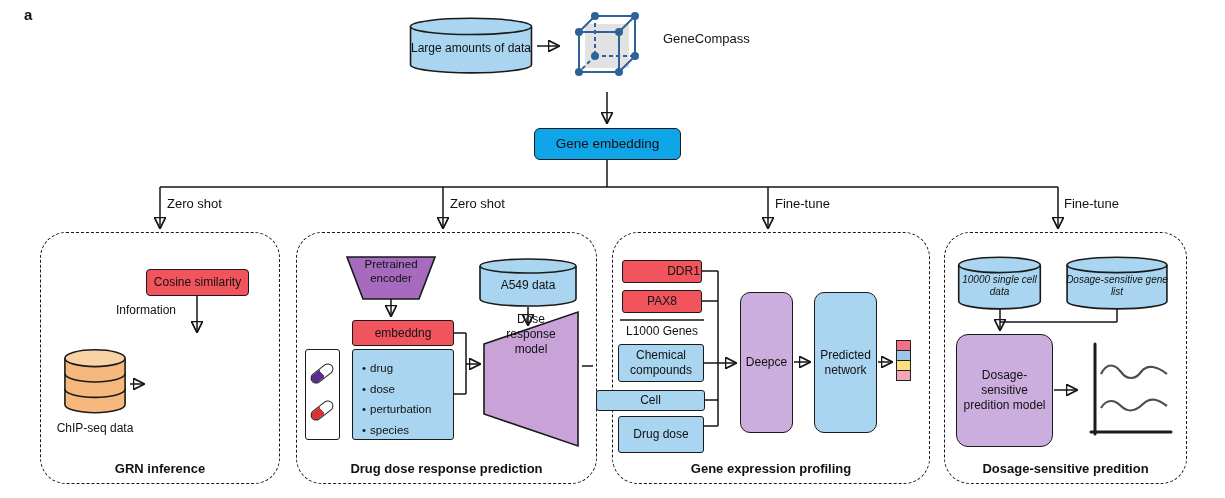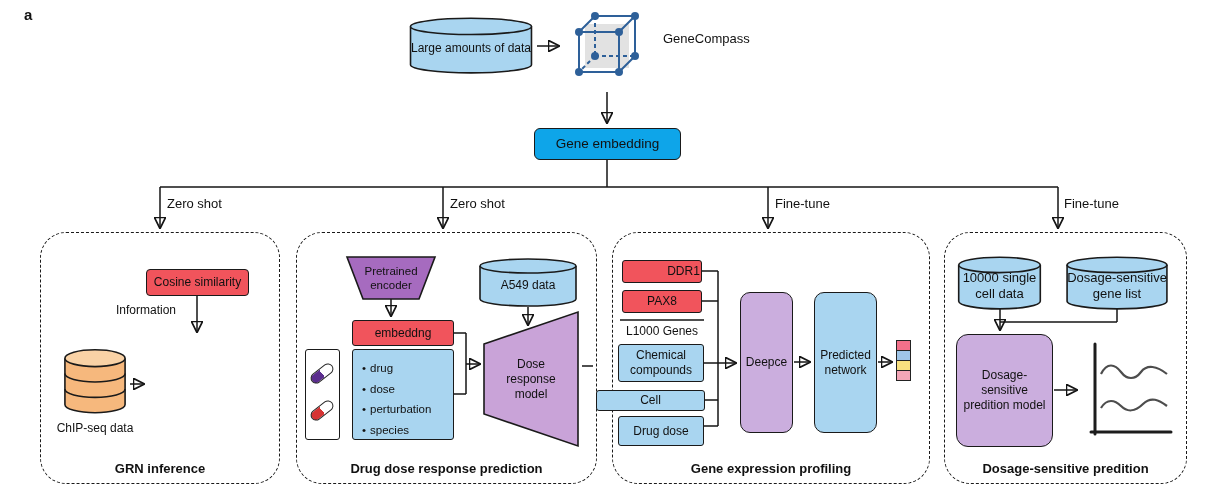--- a/index.html
+++ b/index.html
@@ -23,26 +23,26 @@
 
   .panel { position:absolute; top:232px; height:252px; border:1.8px dashed #1a1a1a; border-radius:26px; }
   .panel-caption { position:absolute; bottom:7px; left:0; right:0; text-align:center;
                    font-size:13px; font-weight:700; }
 
   .cyl { position:absolute; }
   .cyl svg { position:absolute; left:0; top:0; width:100%; height:100%; overflow:visible; }
   .cyl .cap { position:relative; z-index:2; width:100%; height:100%; display:flex;
               align-items:center; justify-content:center; text-align:center;
               font-size:12px; line-height:1.2; padding-top:7px; }
-  .cap.small { font-size:13px; }
+  .cap.small { font-size:10px;font-style:italic; }
 
   .shape { position:absolute; }
   .shape svg { position:absolute; left:0; top:0; width:100%; height:100%; overflow:visible; }
   .shape .txt { position:relative; z-index:2; width:100%; height:100%; display:flex;
-                align-items:center; justify-content:center; text-align:center;
+                align-items:flex-start; justify-content:center; text-align:center;
                 font-size:12px; line-height:1.25; }
 
   .factors { list-style:none; text-align:left; font-size:11.5px; line-height:1.8;
              padding:6px 2px 0 7px; }
   .factors li::before { content:"\2022"; margin-right:4px; }
 
   .pill { position:absolute; width:26px; height:11px; border:1.2px solid #222; border-radius:6px; }
   .pill.purple { background:linear-gradient(90deg,#5b2d8e 50%,#fff 50%); transform:rotate(-38deg); }
   .pill.redcap { background:linear-gradient(90deg,#d63333 50%,#fff 50%); transform:rotate(-38deg); }
 
@@ -206,21 +206,21 @@
   </div>
 
   <div class="panel" style="left:612px; width:318px;">
     <div class="panel-caption">Gene expression profiling</div>
   </div>
   <div class="box red r3" style="left:622px; top:260px; width:80px; height:23px;padding-left:45px;">DDR1</div>
   <div class="box red r3" style="left:622px; top:290px; width:80px; height:23px;">PAX8</div>
   <div class="label" style="left:612px; top:324px; width:100px; text-align:center;">L1000 Genes</div>
   <div class="box blue r3" style="left:618px; top:344px; width:86px; height:38px;">Chemical compounds</div>
   <div class="box blue r3" style="left:596px; top:390px; width:109px; height:21px;">Cell</div>
-  <div class="box blue r3" style="left:618px; top:416px; width:86px; height:30px;">Drug dose</div>
+  <div class="box blue r3" style="left:618px; top:416px; width:86px; height:37px;">Drug dose</div>
   <div class="box plight r10" style="left:740px; top:292px; width:53px; height:141px;">Deepce</div>
   <div class="box blue r10" style="left:814px; top:292px; width:63px; height:141px;">Predicted network</div>
   <div class="abs" style="left:896px; top:341px;">
     <div class="tile" style="background:#f2708a;"></div>
     <div class="tile" style="background:#9fc5e8;"></div>
     <div class="tile" style="background:#f9e07f;"></div>
     <div class="tile" style="background:#f4a6b8;"></div>
   </div>
 
   <div class="panel" style="left:944px; width:243px;">

